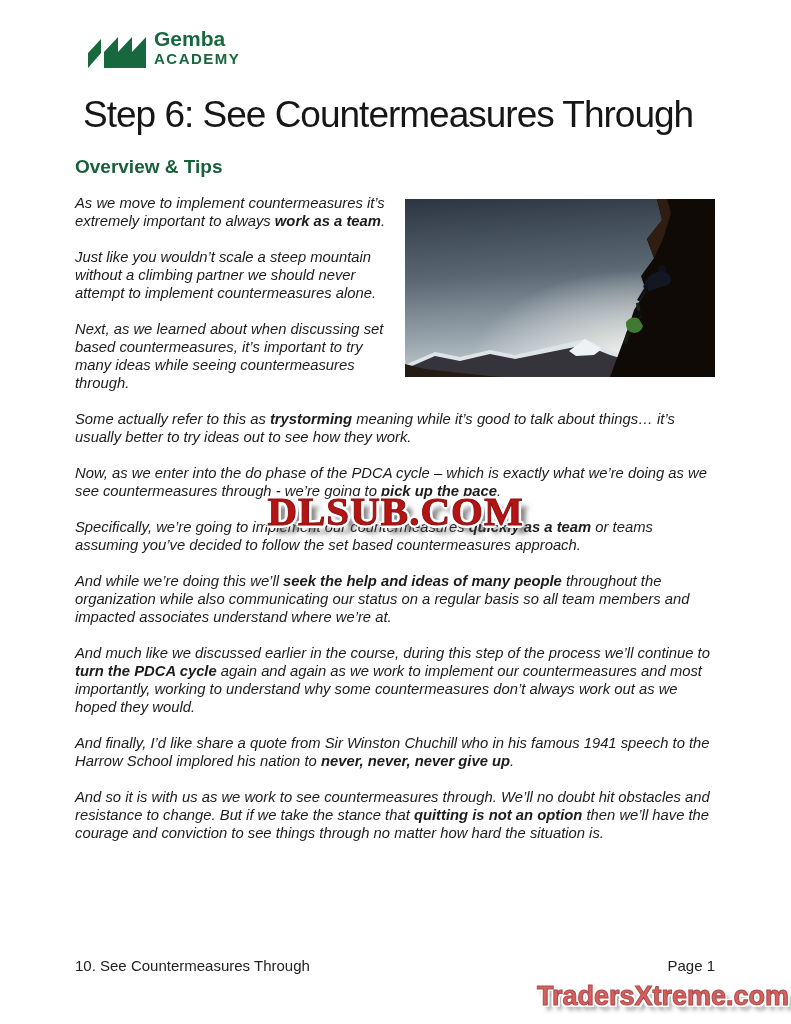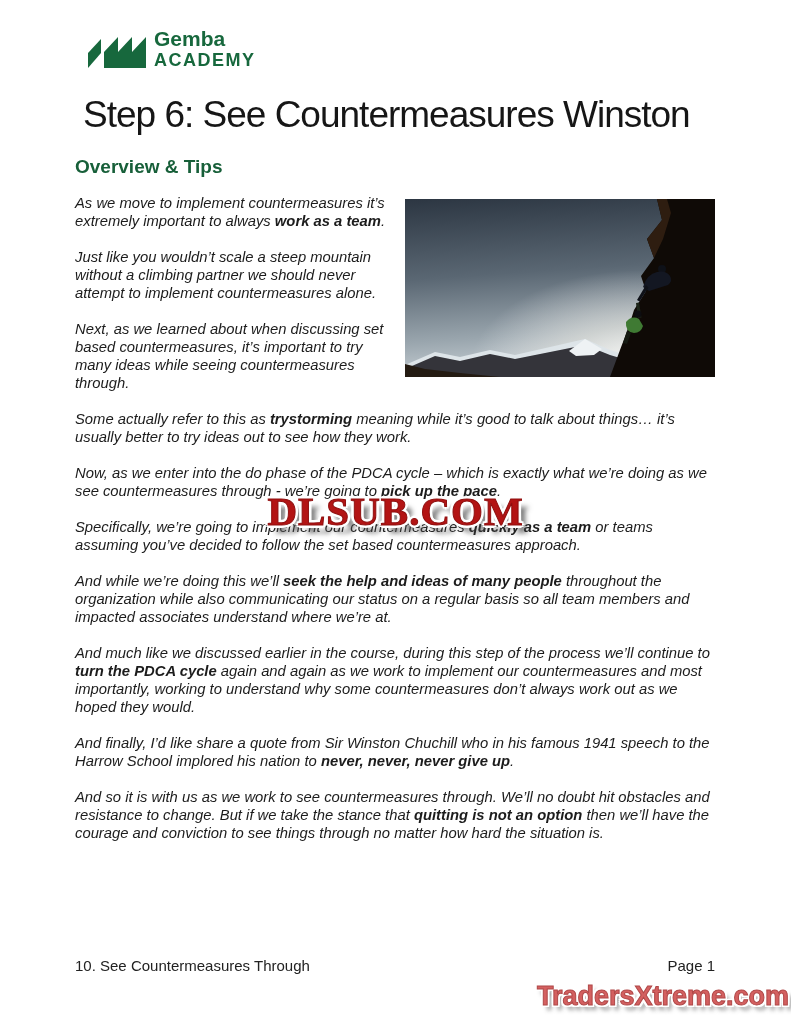--- a/index.html
+++ b/index.html
@@ -9,21 +9,21 @@
     background:#fff; overflow:hidden;
     font-family:"Liberation Sans", sans-serif; color:#1a1a1a;
   }
   .inner { padding:16px 76px 0 75px; }
 
   
   .logo { display:flex; align-items:flex-start; gap:5px; margin-left:12px; height:54px; }
   .logo svg { margin-top:14px; }
   .logo-text { line-height:1; margin-top:12px; }
   .logo-gemba { font-size:21px; font-weight:bold; color:var(--brand-green); letter-spacing:0; }
-  .logo-academy { font-size:18px; font-weight:bold; color:var(--brand-green); letter-spacing:1.5px; margin-top:2px; }
+  .logo-academy { font-size:15px; font-weight:bold; color:var(--brand-green); letter-spacing:1.5px; margin-top:2px; }
 
   
   h1.title {
     margin:24px 0 0 8px; font-size:37px; font-weight:normal; letter-spacing:-1px;
     color:#161616; line-height:1.15;
   }
   h2.section {
     margin:19px 0 16px 0; font-size:19px; font-weight:bold; color:var(--heading-green);
   }
 
@@ -81,21 +81,21 @@
           <path d="M1,37 L1,22 L14,8 L14,22 Z" fill="#17683d"></path>
           <path d="M17,37 L17,21 L31,6 L31,21 L45,6 L45,21 L59,6 L59,37 Z" fill="#17683d"></path>
         </svg>
       </span>
       <div class="logo-text">
         <div class="logo-gemba">Gemba</div>
         <div class="logo-academy">ACADEMY</div>
       </div>
     </div>
 
-    <h1 class="title">Step 6: See Countermeasures Winston</h1>
+    <h1 class="title">Step 6: See Countermeasures Through</h1>
     <h2 class="section">Overview &amp; Tips</h2>
 
     <div class="content">
       <div class="photo">
         <svg width="310" height="178" viewBox="0 0 310 178">
           <defs>
             <linearGradient id="sky" x1="0" y1="0" x2="0.12" y2="1">
               <stop offset="0" stop-color="#2c3642"></stop>
               <stop offset="0.45" stop-color="#5a6773"></stop>
               <stop offset="0.8" stop-color="#9aa6ae"></stop>

